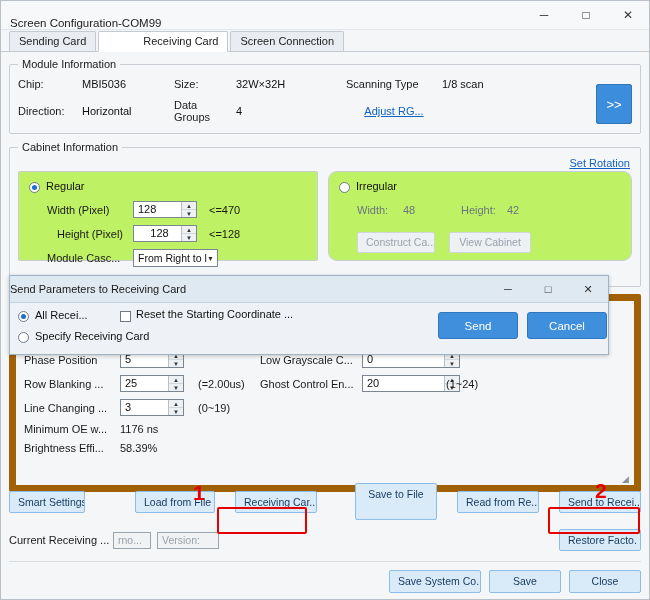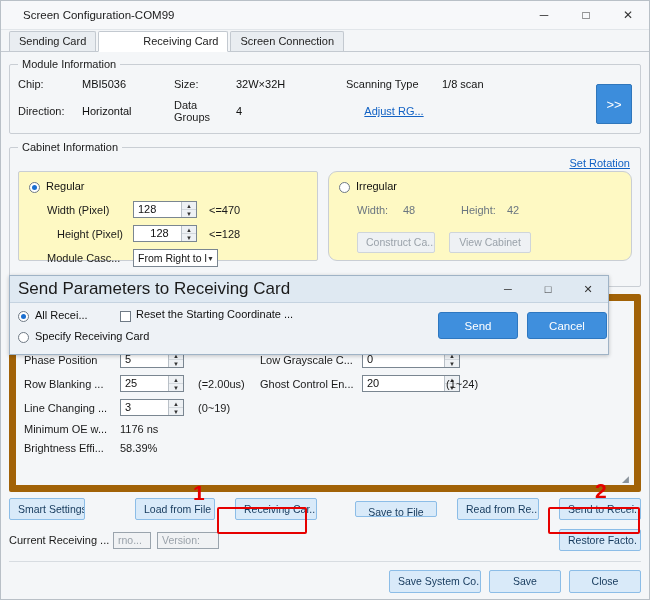--- a/index.html
+++ b/index.html
@@ -16,23 +16,22 @@
     background:#f4f6f8;
     border:1px solid #b9c0c7;
     box-sizing:border-box;
     display:flex;flex-direction:column;
   }
   
   .titlebar{
     height:28px;min-height:28px;
     background:#f7f8fa;
     border-bottom:1px solid #e2e6ea;
-    display:flex;align-items:center;
+    display:flex;align-items:flex-end;
     position:relative;
-    padding-left:13px;
   }
   .titlebar .title{
     margin-left:9px;font-size:11.5px;color:#1b1b1b;
   }
   .winbtns{position:absolute;right:0;top:0;height:28px;display:flex;}
   .winbtn{
     width:42px;height:28px;display:flex;align-items:center;justify-content:center;
     font-size:12px;color:#333;
   }
   
@@ -93,21 +92,21 @@
     color:#fff;
     display:flex;align-items:center;justify-content:center;
     font-size:13px;border-radius:2px;
   }
   
   .cab-wrap{display:flex;gap:10px;}
   .cab-box{
     border:1px solid #c9ced4;border-radius:2px;
     padding:8px 10px 10px 10px;
     box-sizing:border-box;
-    background:#fef9c3;
+    background:#bef264;
     position:relative;
   }
   .cab-left{width:300px;}
   .cab-right{flex:1;}
   .radio{
     width:11px;height:11px;border-radius:50%;
     border:1px solid #6f7a85;background:#fff;
     display:inline-block;margin-right:6px;position:relative;top:1px;
     box-sizing:border-box;
   }
@@ -160,21 +159,21 @@
   .modal{
     position:absolute;left:8px;top:274px;width:600px;height:80px;
     background:#eef2f6;border:1px solid #9fb3c6;
     box-shadow:0 1px 4px rgba(0,0,0,.22);
     z-index:40;box-sizing:border-box;
   }
   .modal-title{
     height:26px;display:flex;align-items:center;
     background:#dfe9f2;border-bottom:1px solid #c5d3e0;position:relative;
   }
-  .modal-title .t{margin-left:8px;font-size:17px;color:#1a1a1a;text-align:right;}
+  .modal-title .t{margin-left:0;font-size:11px;color:#1a1a1a;text-align:right;}
   .modal-btns{position:absolute;right:0;top:0;height:26px;display:flex;}
   .modal-btns div{width:40px;display:flex;align-items:center;justify-content:center;font-size:11px;color:#333;}
   .modal-body{position:relative;height:53px;text-decoration:underline;}
   .sendbtn{
     position:absolute;top:9px;width:78px;height:25px;
     background:#3f8fdd;border:1px solid #2d77c0;border-radius:3px;
     color:#fff;font-size:11.5px;display:flex;align-items:center;justify-content:center;
   }
   
   .bottombar{
@@ -377,21 +376,21 @@
           <div></div>
       </div>
       <div class="resize">◢</div>
     </div>
 
     <div class="bottombar">
       <div class="row" style="justify-content:space-between;margin-top:0;">
         <div class="btn blue" style="width:76px;height:22px;line-height:20px;">Smart Settings</div>
         <div class="btn blue" style="width:80px;height:22px;line-height:20px;margin-left:30px;">Load from File</div>
         <div class="btn blue" style="width:82px;height:22px;line-height:20px;">Receiving Car...</div>
-        <div class="btn blue" style="width:82px;height:16px;line-height:20px;margin-left:18px;">Save to File</div>
+        <div class="btn blue" style="width:82px;height:37px;line-height:20px;margin-left:18px;">Save to File</div>
         <div class="btn blue" style="width:82px;height:22px;line-height:20px;">Read from Re...</div>
         <div class="btn blue" style="width:82px;height:22px;line-height:20px;">Send to Recei...</div>
       </div>
 
       <div class="row" style="margin-top:9px;">
         <span class="lbl" style="width:104px;">Current Receiving ...</span>
         <span class="inputbox" style="width:38px;">rno...</span>
         <span class="inputbox" style="width:62px;margin-left:6px;">Version:</span>
         <span style="flex:1;"></span>
         <span class="btn blue" style="width:82px;height:22px;line-height:20px;">Restore Facto.</span>

